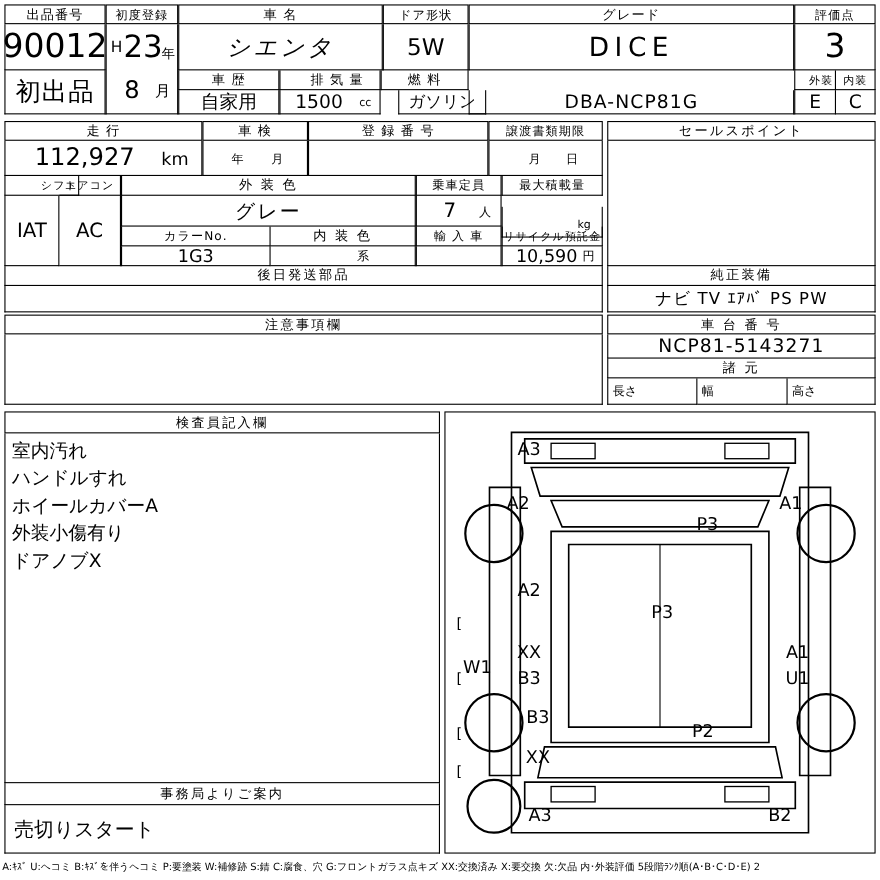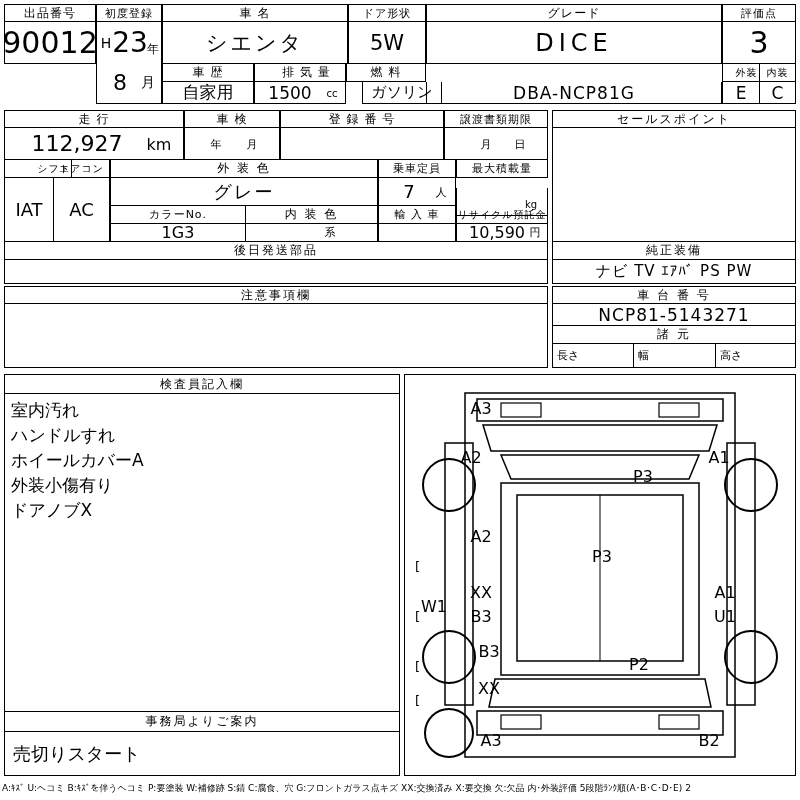--- a/index.html
+++ b/index.html
@@ -29,37 +29,40 @@
 <body>
 
 <div class="sheet">
 
   <div class="bx lbl" style="left:4px;top:4px;width:92px;height:18px;">
     <span>出品番号</span>
   </div>
   <div class="bx" style="left:4px;top:22px;width:92px;height:42px;border-top:none;">
     <div class="cell big" style="left:0;top:0;right:0;bottom:0;">90012</div>
   </div>
+  <div class="bx" style="left:4px;top:64px;width:92px;height:40px;border-top:none;">
+    <div class="cell" style="left:0;top:0;right:0;bottom:0;font-size:23px;letter-spacing:1px;">初出品</div>
+  </div>
 
   <div class="bx lbl" style="left:96px;top:4px;width:66px;height:18px;">
     <span class="sub">初度登録</span>
   </div>
   <div class="bx" style="left:96px;top:22px;width:66px;height:82px;border-top:none;">
     <div class="cell" style="left:2px;top:6px;width:14px;height:30px;font-size:14px;">H</div>
     <div class="cell" style="left:14px;top:2px;width:38px;height:36px;font-size:28px;">23</div>
     <div class="cell" style="left:48px;top:14px;width:16px;height:26px;font-size:12px;">年</div>
     <div class="cell" style="left:6px;top:44px;width:34px;height:32px;font-size:22px;">8</div>
     <div class="cell" style="left:40px;top:48px;width:22px;height:26px;font-size:14px;">月</div>
   </div>
 
   <div class="bx lbl" style="left:162px;top:4px;width:186px;height:18px;">
     <span>車 名</span>
   </div>
   <div class="bx" style="left:162px;top:22px;width:186px;height:42px;border-top:none;">
-    <div class="cell mid ls3" style="left:0;top:0;right:0;bottom:0;">シエンタ</div>
+    <div class="cell mid ls3" style="left:0;top:0;right:0;bottom:0;font-style:italic;">シエンタ</div>
   </div>
 
   <div class="bx lbl" style="left:348px;top:4px;width:78px;height:18px;">
     <span class="sub">ドア形状</span>
   </div>
   <div class="bx" style="left:348px;top:22px;width:78px;height:42px;border-top:none;">
     <div class="cell mid" style="left:0;top:0;right:0;bottom:0;">5W</div>
   </div>
 
   <div class="bx lbl" style="left:426px;top:4px;width:296px;height:18px;">

